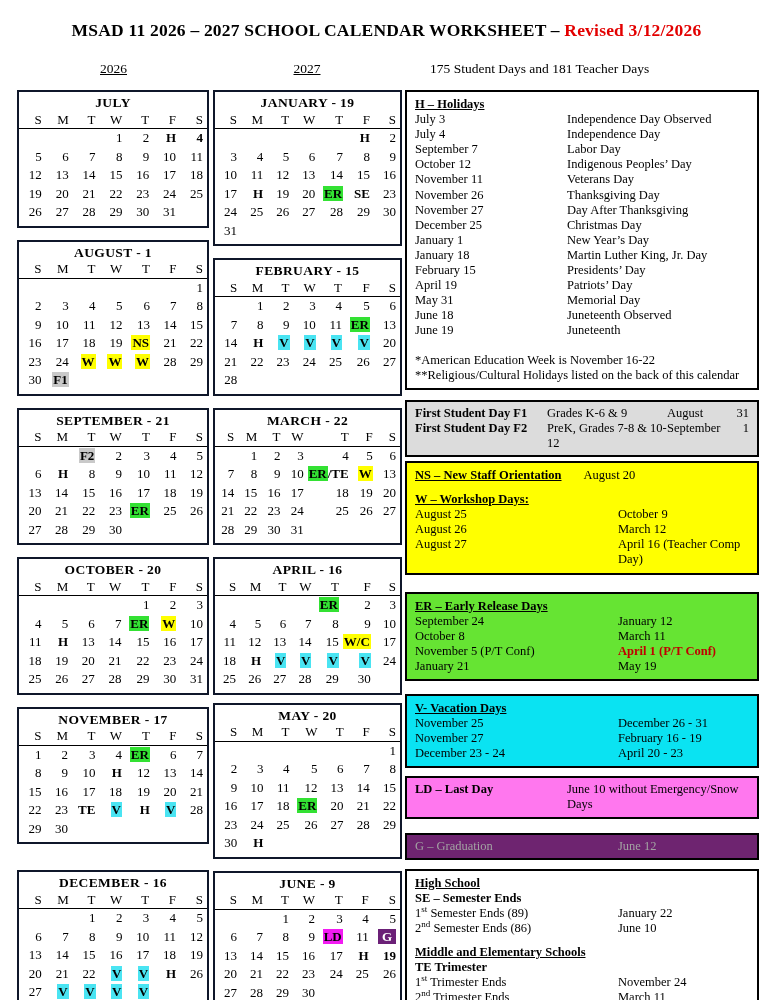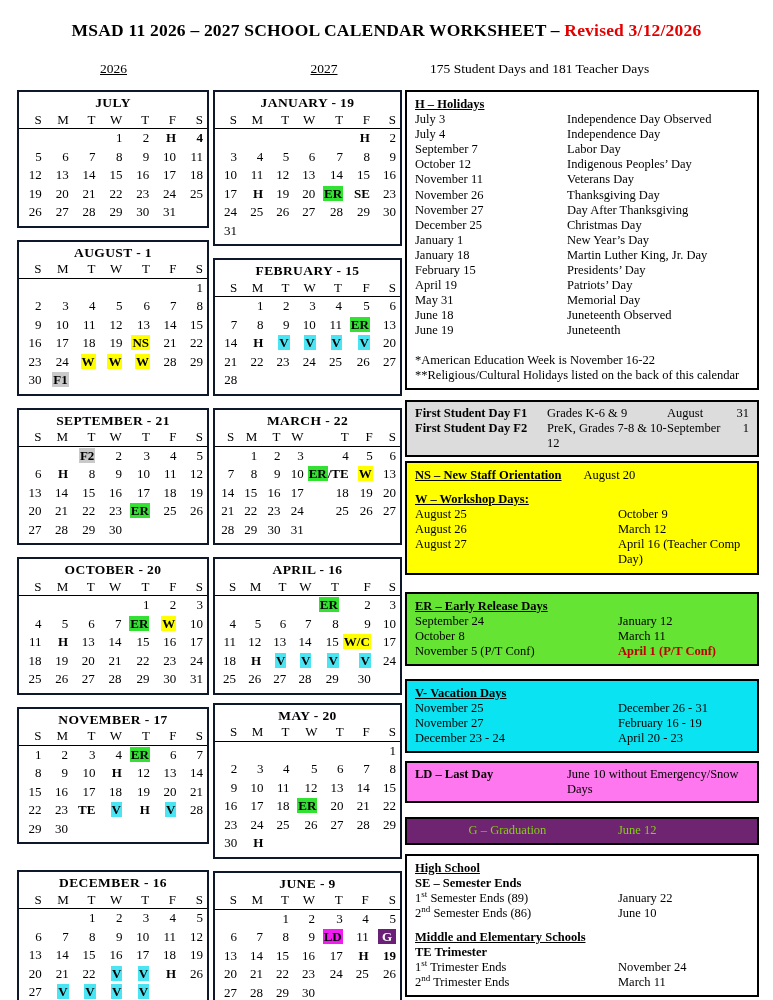--- a/index.html
+++ b/index.html
@@ -4,21 +4,21 @@
 <style>
   html,body{margin:0;padding:0;background:#888;}
   #page{position:relative;width:773px;height:1000px;background:#fff;overflow:hidden;
         font-family:"Liberation Serif","DejaVu Serif",serif;color:#000;}
   
   #title{position:absolute;top:20px;left:0;width:773px;text-align:center;
          font-size:17.5px;font-weight:bold;letter-spacing:.2px;}
   #title .rev{color:#e30000;}
   .yearlbl{position:absolute;top:61px;font-size:13.5px;text-decoration:underline;text-align:center;}
   #year-left{left:18px;width:191px;}
-  #year-mid{left:230px;width:188px;}
+  #year-mid{left:213px;width:188px;}
   #days-summary{position:absolute;top:61px;left:430px;font-size:13.5px;}
   
   .col{position:absolute;top:90px;}
   #col-left{left:17px;width:192px;}
   #col-mid{left:213px;width:189px;}
   #col-right{left:405px;width:354px;}
   
   .cal{border:2px solid #0f172a;background:#fff;padding:2px 0 4px 0;margin-bottom:12px;}
   #col-left .cal:nth-of-type(5){margin-bottom:26px;}
   #col-mid .cal:nth-of-type(4){margin-bottom:8px;}
@@ -36,21 +36,21 @@
   .hl-magenta{background:#f21bf2;}
   .hl-purple{background:#6b2077;color:#fff;padding:0 4px;}
   
   .box{border:2px solid #000;padding:5px 8px;font-size:12.5px;line-height:15.1px;margin-bottom:9px;}
   #box-holidays{background:#fff;margin-bottom:10px;}
   #box-first{background:#dcdcdc;margin-bottom:4px;padding:4px 8px;}
   #box-ns{background:#ffff00;margin-bottom:17px;}
   #box-er{background:#66e433;margin-bottom:13px;}
   #box-v{background:#0ae3f2;margin-bottom:8px;}
   #box-ld{background:#ff77ee;margin-bottom:14px;padding:4px 8px;}
-  #box-g{background:#6e2470;color:#84cc16;margin-bottom:9px;padding:4px 8px;text-align:center;}
+  #box-g{background:#6e2470;color:#a3a3a3;margin-bottom:9px;padding:4px 8px;}
   #box-school{background:#fff;}
   .h-ul{font-weight:bold;text-decoration:underline;}
   .row{display:flex;gap:18px;}
   .row .c1{width:134px;flex:none;}
   .two .c1{width:185px;flex:none;}
   .notes{margin-top:14px;}
   .fs-row{display:flex;}
   .fs-row .f1{width:132px;flex:none;font-weight:bold;}
   .fs-row .f2{flex:1;}
   .fs-row .f3{width:82px;flex:none;display:flex;justify-content:space-between;}
@@ -974,20 +974,24 @@
             <span>January 12</span>
           </div>
           <div class="row two">
             <span class="c1">October 8</span>
             <span>March 11</span>
           </div>
           <div class="row two">
             <span class="c1">November 5 (P/T Conf)</span>
             <span class="red">April 1 (P/T Conf)</span>
           </div>
+          <div class="row two">
+            <span class="c1">January 21</span>
+            <span>May 19</span>
+          </div>
         </div>
     </div>
 
     <div id="box-v" class="box">
       <div class="h-ul">V- Vacation Days</div>
       <div id="v-rows">
           <div class="row two">
             <span class="c1">November 25</span>
             <span>December 26 - 31</span>
           </div>

